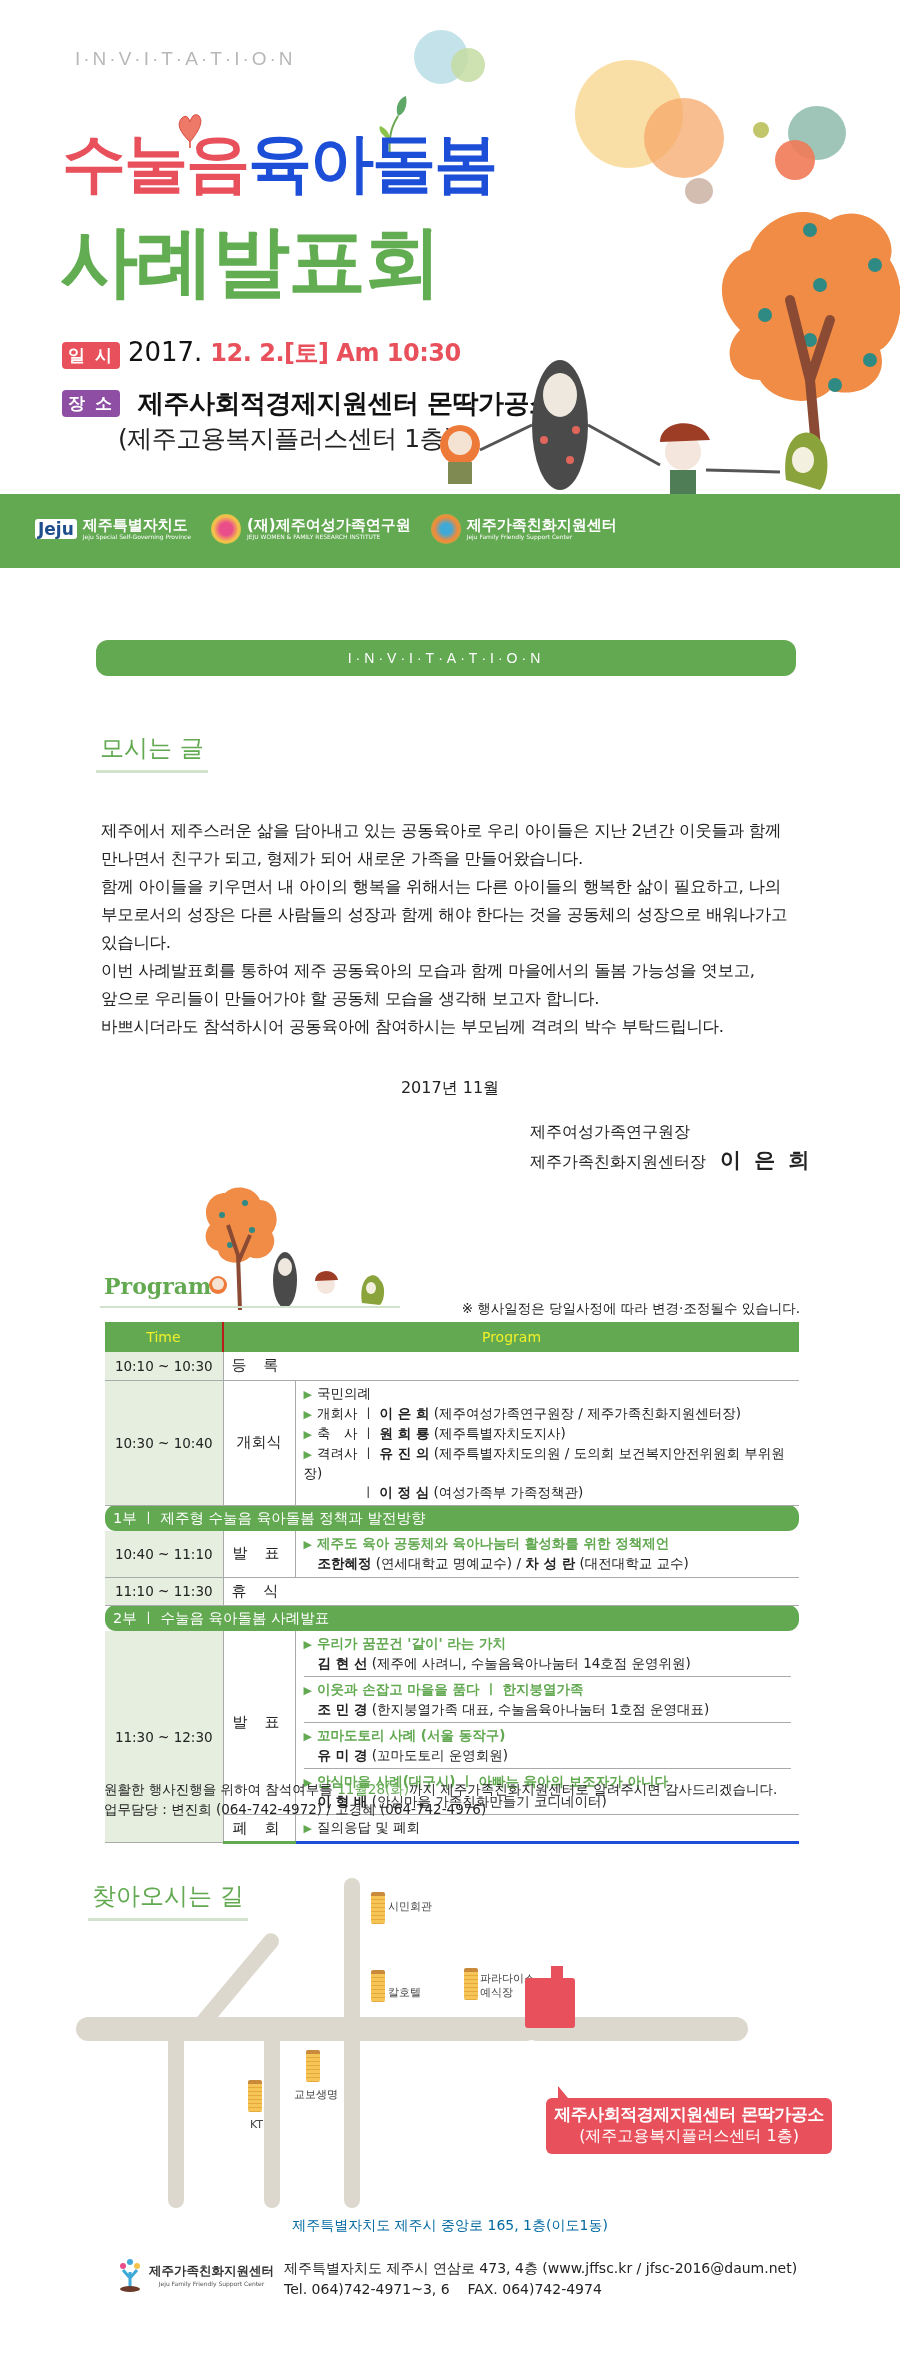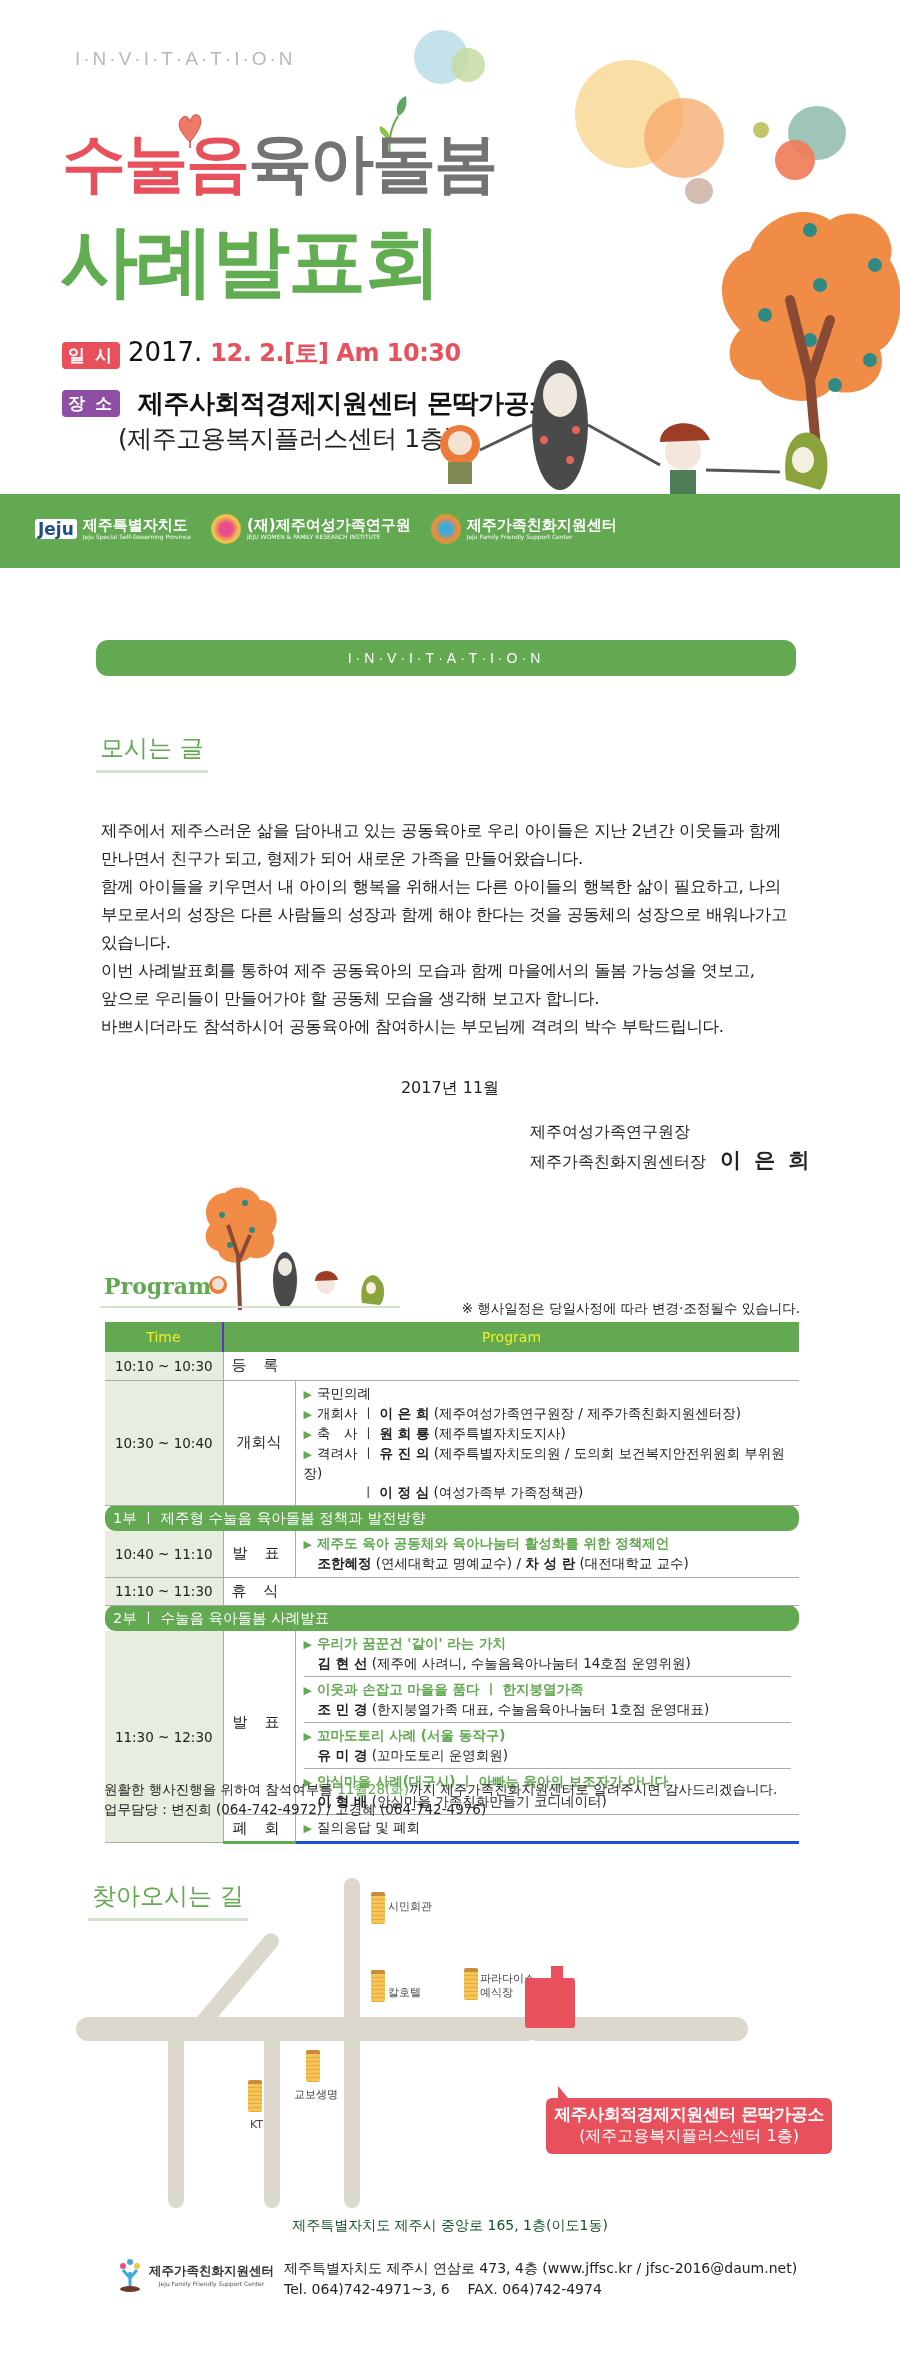--- a/index.html
+++ b/index.html
@@ -4,21 +4,21 @@
 <style>
   * { box-sizing: border-box; margin: 0; padding: 0; }
   body { width: 900px; height: 2365px; background: #ffffff; font-family: "DejaVu Sans", "Liberation Sans", sans-serif; color: #222; position: relative; overflow: hidden; }
   .abs { position: absolute; }
 
   
   .inv-top { left: 75px; top: 48px; font-size: 19px; color: #b8b8b8; letter-spacing: 3px; font-family: "Liberation Sans", sans-serif; }
   .circle { position: absolute; border-radius: 50%; }
   .title1 { left: 62px; top: 120px; font-size: 64px; font-weight: bold; letter-spacing: -2px; }
   .title1 .pink { color: #e8505b; }
-  .title1 .purple { color: #737373; font-family: Liberation Serif, serif; }
+  .title1 .purple { color: #1d4ed8; font-family: Liberation Serif, serif; }
   .title2 { left: 60px; top: 210px; font-size: 78px; font-weight: bold; color: #62ad52; letter-spacing: -2px; }
   .heart { left: 176px; top: 112px; width: 28px; height: 36px; }
   .leaf { left: 372px; top: 96px; width: 36px; height: 60px; }
 
   .tag { display: inline-block; color: #fff; font-size: 17px; font-weight: bold; padding: 2px 6px; border-radius: 4px; letter-spacing: 2px; }
   .row-date { left: 62px; top: 337px; display: flex; align-items: baseline; gap: 8px; }
   .row-date .year { font-size: 26px; color: #111; }
   .row-date .when { font-size: 24px; font-weight: bold; color: #e8505b; letter-spacing: -0.5px; }
   .row-place { left: 62px; top: 386px; display: flex; align-items: center; gap: 18px; text-align: right; }
   .row-place .place { font-size: 26px; font-weight: bold; color: #111; letter-spacing: -0.5px; }
@@ -41,21 +41,21 @@
   .sign .name { font-size: 21px; font-weight: bold; margin-left: 14px; letter-spacing: 3px; }
 
   
   .prog-illus { left: 190px; top: 1185px; width: 220px; height: 125px; }
   .prog-title { left: 104px; top: 1273px; font-size: 22px; font-weight: bold; color: #62a951; font-family: "DejaVu Serif", serif; }
   .prog-underline { left: 100px; top: 1306px; width: 300px; height: 2px; background: #d3e2cc; }
   .prog-note { right: 100px; top: 1300px; font-size: 13.5px; color: #222; }
 
   table.prog { position: absolute; left: 105px; top: 1322px; width: 694px; border-collapse: collapse; font-size: 13.5px; }
   table.prog th { background: #62a951; color: #f0f02a; font-weight: normal; height: 30px; font-size: 14px; }
-  table.prog th.t { width: 118px; border-right: 2px solid #6d28d9; }
+  table.prog th.t { width: 118px; border-right: 2px solid #b91c1c; }
   table.prog td { border-bottom: 1px solid #aaa; padding: 3px 8px; vertical-align: middle; }
   table.prog td.time { background: #e6eedf; text-align: center; width: 118px; border-right: 1px solid #aaa; }
   table.prog td.kind { width: 72px; text-align: center; border-right: 1px solid #aaa; letter-spacing: 6px; font-size: 15px; }
   table.prog td.solo { letter-spacing: 6px; font-size: 15px; }
   table.prog tr.part td { background: #62a951; color: #fff; font-size: 14.5px; height: 26px; border-bottom: none; border-radius: 11px; }
   .line { line-height: 19px; }
   .arrow { color: #62a951; font-size: 11px; margin-right: 5px; }
   .gt { color: #62a951; font-weight: bold; }
   .b { font-weight: bold; }
   .subcell { border-bottom: 1px solid #aaa; padding: 3px 0; }
@@ -68,21 +68,21 @@
   .map-title { left: 88px; top: 1880px; }
   .road { position: absolute; background: #ddd8cd; border-radius: 12px; }
   .bldg { position: absolute; width: 14px; height: 32px; background: repeating-linear-gradient(180deg,#f5c657 0 3px,#e6a93a 3px 4px); border-top: 4px solid #c98a3c; border-radius: 2px; }
   .map-label { position: absolute; font-size: 11px; color: #444; line-height: 14px; }
   .venue { left: 525px; top: 1978px; width: 50px; height: 50px; background: #e8505b; border-radius: 3px; }
   .venue::after { content: ""; position: absolute; left: 26px; top: -12px; width: 12px; height: 18px; background: #e8505b; }
   .callout { left: 546px; top: 2098px; width: 286px; height: 56px; background: #e8505b; border-radius: 6px; color: #fff; text-align: center; padding-top: 5px; }
   .callout::before { content: ""; position: absolute; left: 12px; top: -12px; border-left: 0 solid transparent; border-right: 10px solid transparent; border-bottom: 12px solid #e8505b; }
   .callout .c1 { font-size: 17px; font-weight: bold; letter-spacing: -0.5px; }
   .callout .c2 { font-size: 16px; }
-  .map-addr { left: 0; width: 900px; top: 2217px; text-align: center; font-size: 14px; color: #14532d; }
+  .map-addr { left: 0; width: 900px; top: 2217px; text-align: center; font-size: 14px; color: #0369a1; }
 
   
   .footer { left: 115px; top: 2258px; display: flex; align-items: flex-start; gap: 10px; }
   .foot-logo { display: flex; align-items: center; gap: 4px; }
   .foot-logo .mk { width: 30px; height: 34px; }
   .foot-logo .n1 { font-size: 12.5px; font-weight: bold; color: #333; }
   .foot-logo .n2 { font-size: 6px; color: #555; text-align: center; }
   .foot-text { font-size: 14px; line-height: 21px; color: #222; }
 </style>
 </head>

